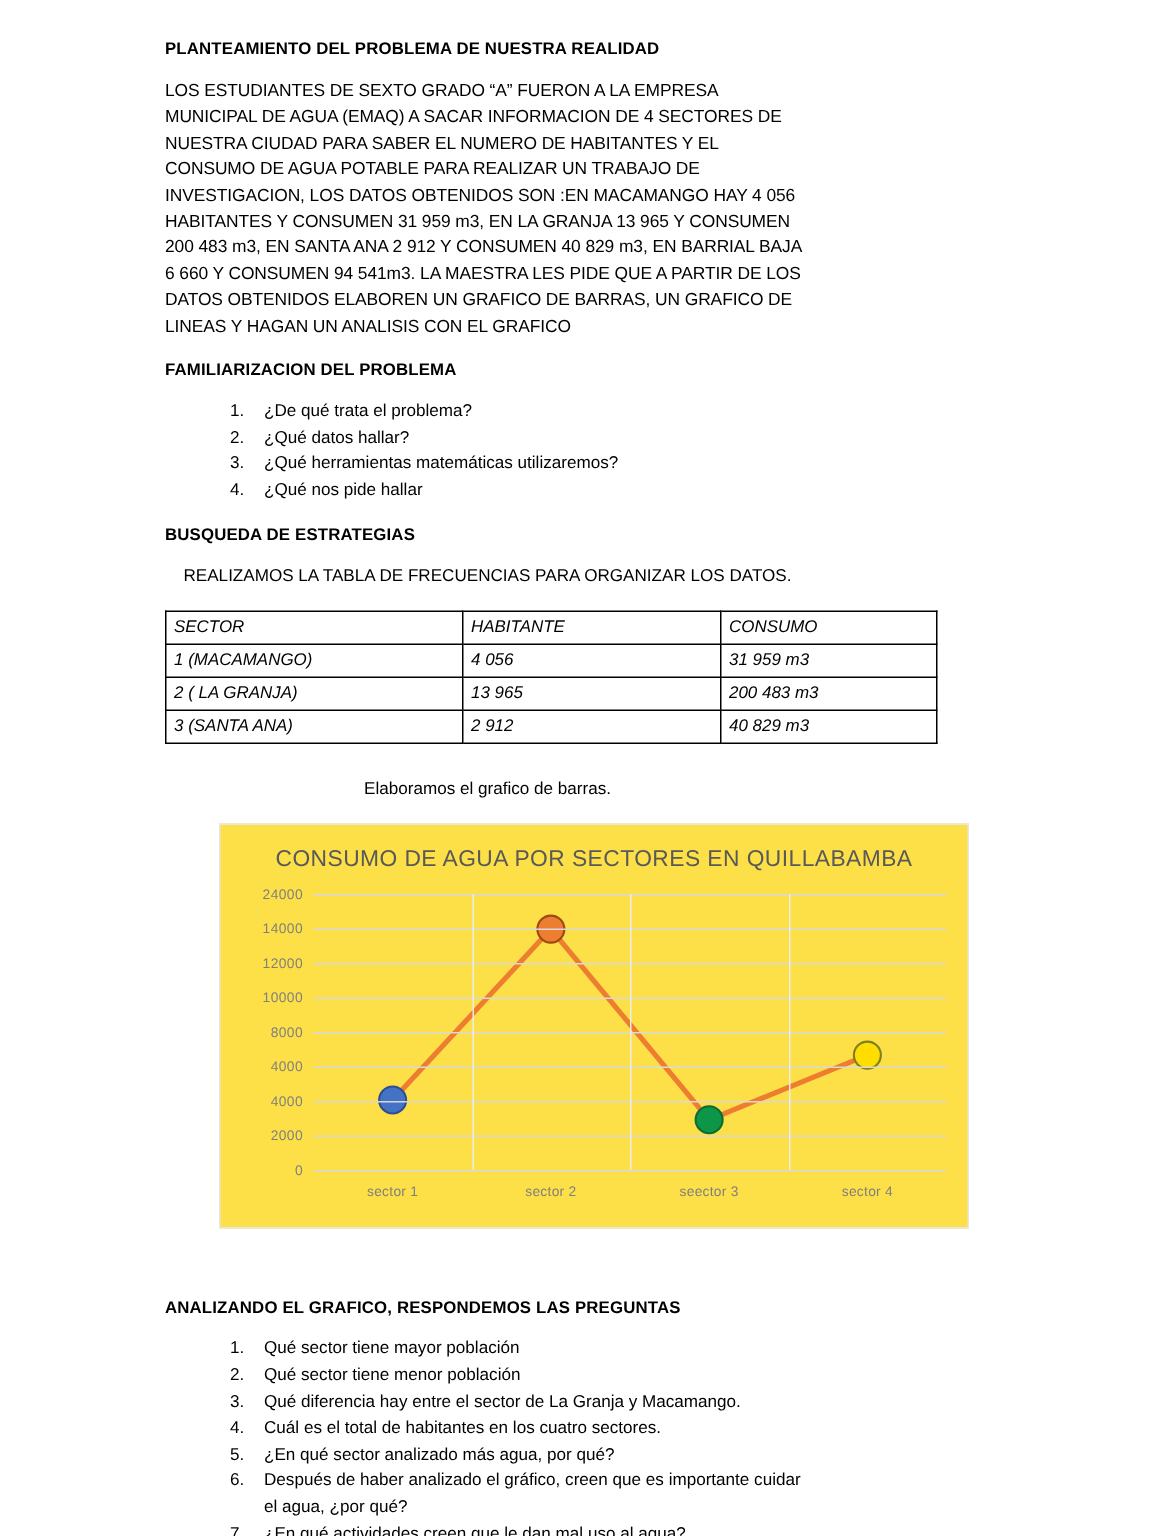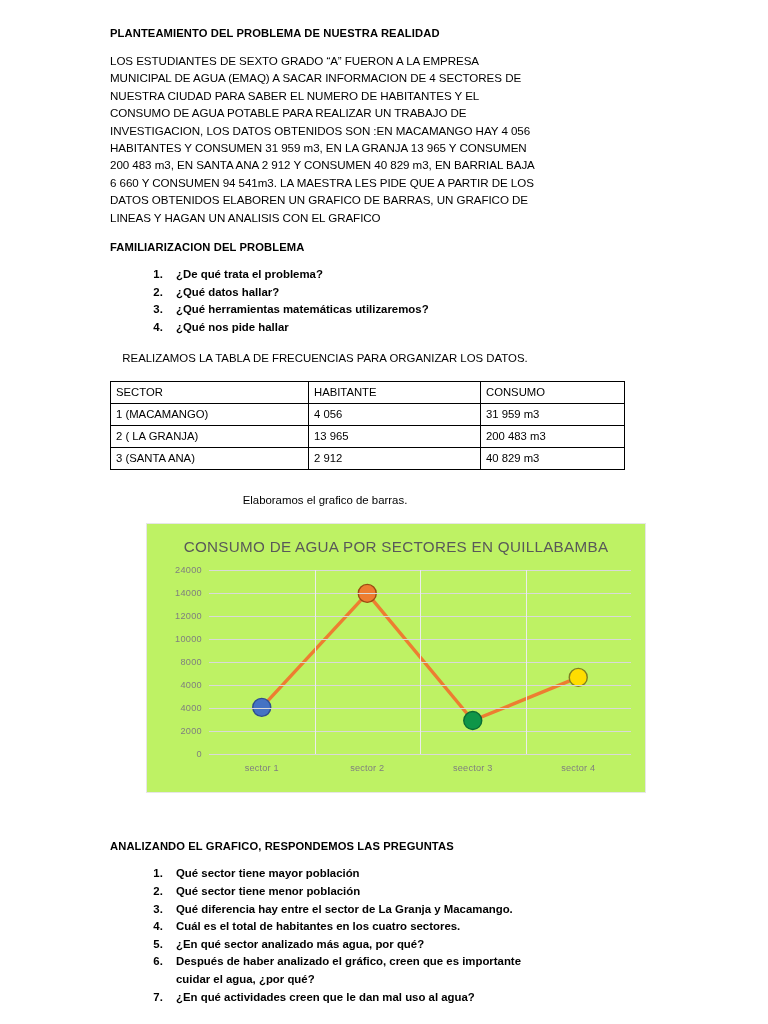--- a/index.html
+++ b/index.html
@@ -45,52 +45,52 @@
   }
   ol.qlist {
     margin: 4px 0 14px 0;
     padding-left: 56px;
     font-size: 11.4px;
     line-height: 17.6px;
   }
   ol.qlist li {
     padding-left: 10px;
     margin: 0;
-    font-weight: bold;
   }
   ol.qlist li::marker {
     font-size: 11.4px;
   }
   table.freq {
     border-collapse: collapse;
     width: 514px;
     margin: 2px 0 22px 0;
     table-layout: fixed;
   }
   table.freq td {
     border: 1px solid #000000;
     font-size: 11.3px;
     padding: 2px 5px 3px 5px;
     line-height: 15px;
     height: 16px;
     vertical-align: middle;
     white-space: nowrap;
     overflow: hidden;
+    font-style: italic;
   }
   table.freq col.c1 { width: 198px; }
   table.freq col.c2 { width: 172px; }
   table.freq col.c3 { width: 144px; }
 
   
   .chart-wrap {
     width: 500px;
     height: 270px;
     margin: 10px 0 0 36px;
     border: 1px solid #e6e6e6;
-    background: #bef264;
+    background: #fde047;
     box-sizing: border-box;
     position: relative;
   }
   .chart-title {
     position: absolute;
     left: 0;
     right: 0;
     top: 14px;
     text-align: center;
     font-size: 15.2px;
@@ -162,20 +162,21 @@
 
   <h2 class="heading">FAMILIARIZACION DEL PROBLEMA</h2>
 
   <ol class="qlist">
     <li>¿De qué trata el problema?</li>
     <li>¿Qué datos hallar?</li>
     <li>¿Qué herramientas matemáticas utilizaremos?</li>
     <li>¿Qué nos pide hallar</li>
   </ol>
 
+  <h2 class="heading">BUSQUEDA DE ESTRATEGIAS</h2>
 
   <p class="para-small">REALIZAMOS LA TABLA DE FRECUENCIAS PARA ORGANIZAR LOS DATOS.</p>
 
   <table class="freq">
     <colgroup>
         <col class="c1">
         <col class="c2">
         <col class="c3">
       </colgroup>
     <tbody>

